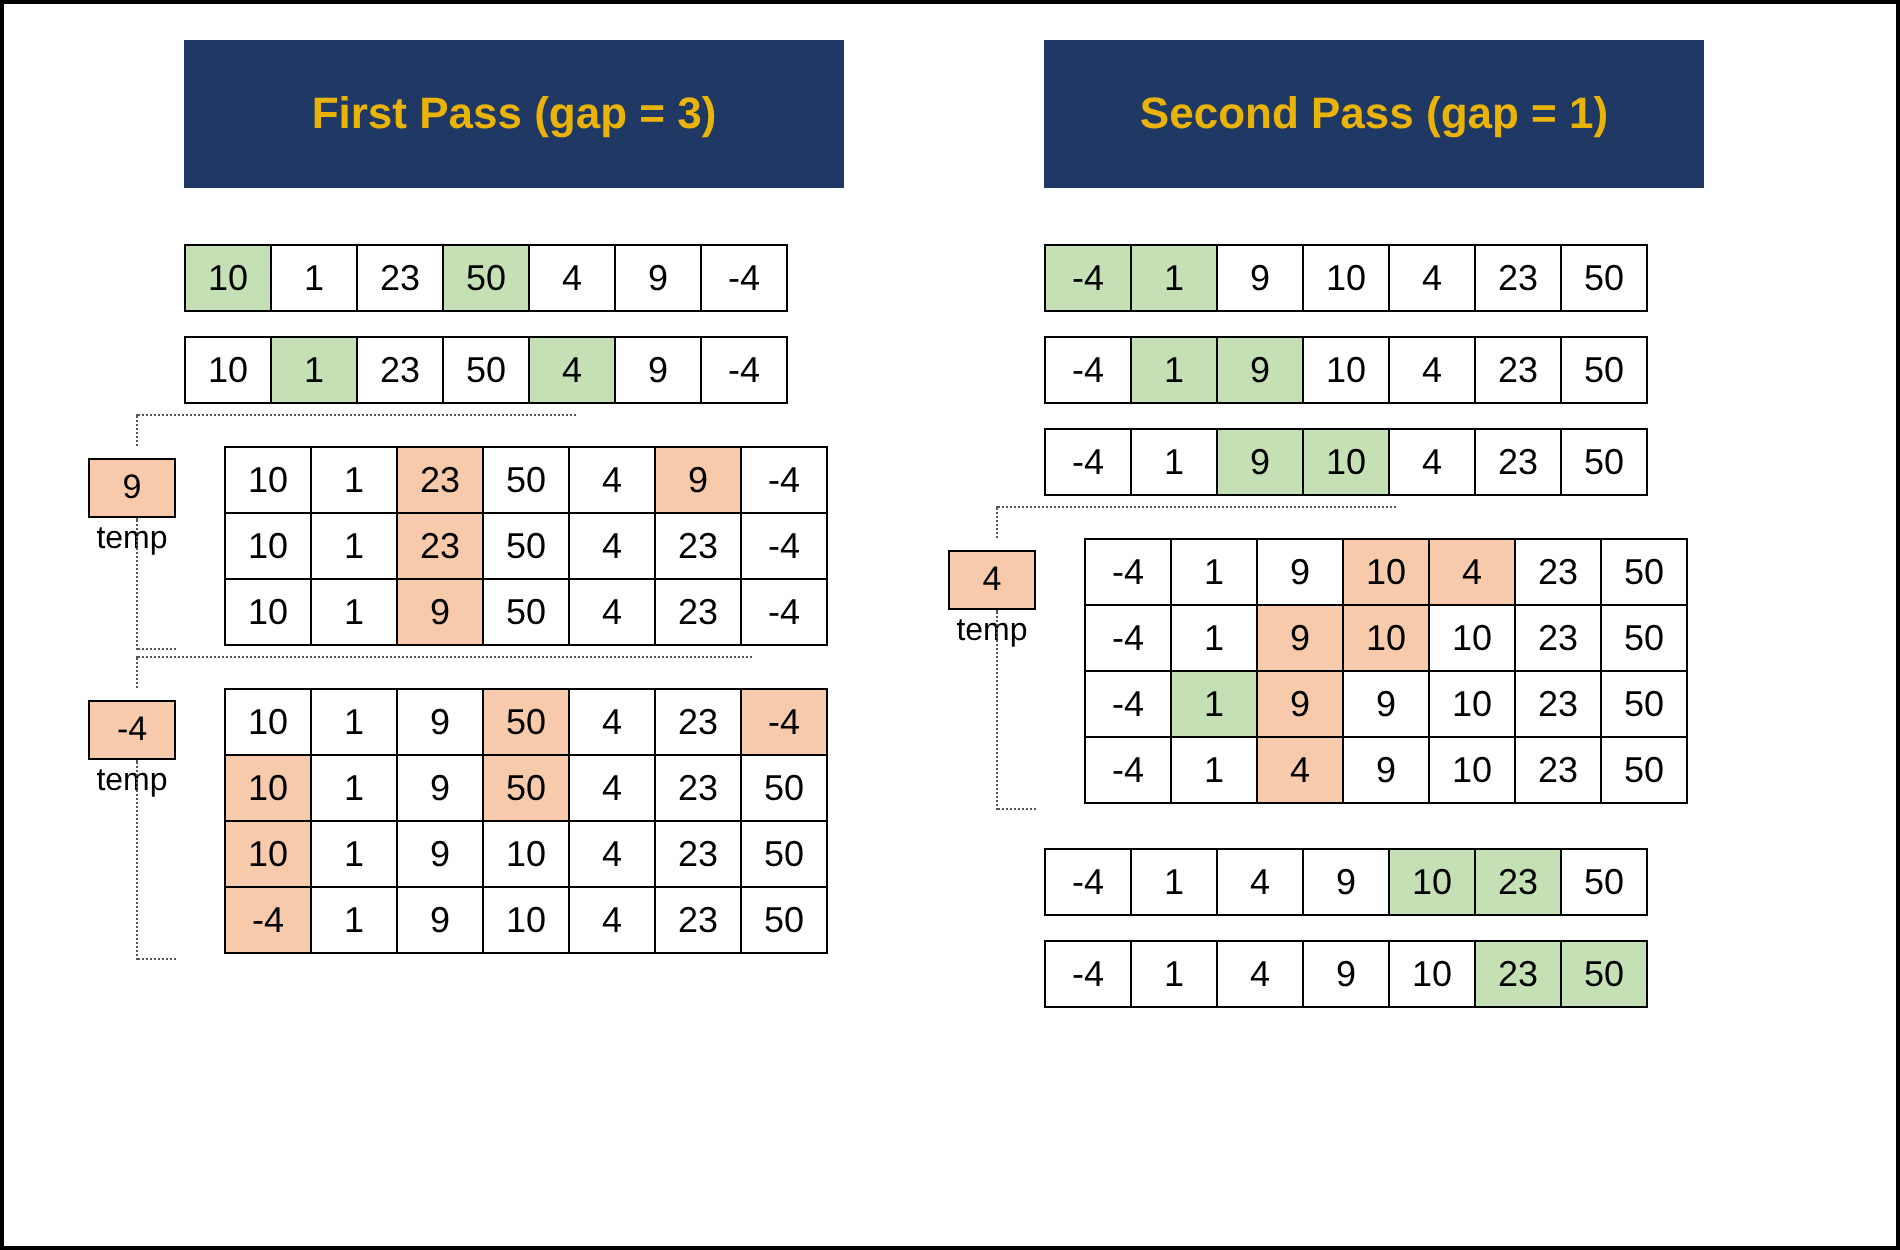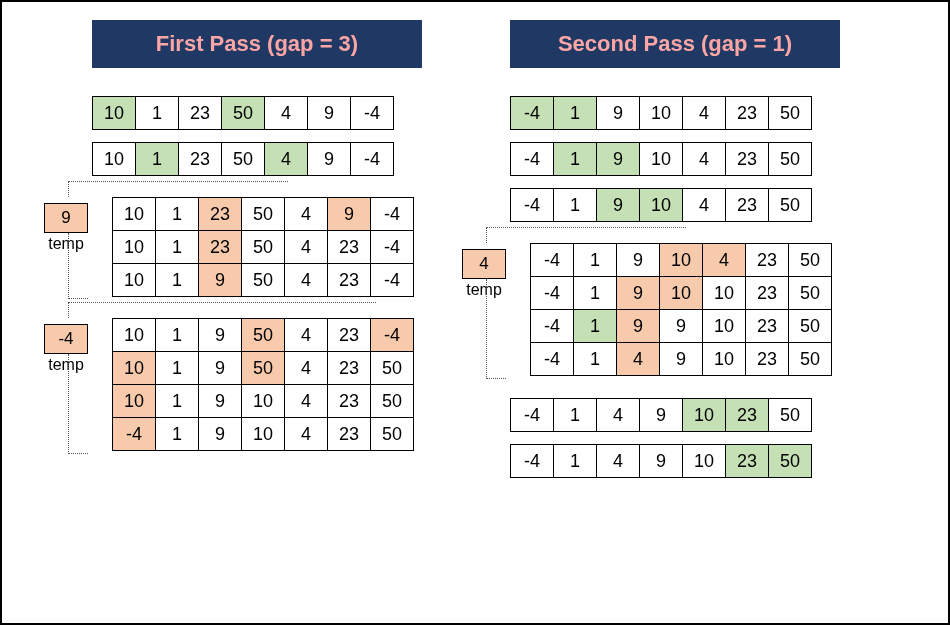--- a/index.html
+++ b/index.html
@@ -11,28 +11,28 @@
     width: 950px;
     height: 625px;
     position: relative;
     border: 2px solid #000;
   }
   .column {
     position: absolute;
     top: 18px;
   }
   .col-left { left: 90px; width: 350px; }
-  .col-right { left: 508px; width: 350px; }
+  .col-right { left: 520px; width: 350px; }
   .header {
     background: #1f3864;
-    color: #fca5a5;
+    color: #eab308;
     font-weight: bold;
     font-size: 22px;
     text-align: center;
-    padding: 11px 0;
+    padding: 24px 0;
     margin-bottom: 28px;
     width: 330px;
   }
   .row {
     display: flex;
     margin-bottom: 0;
   }
   .row.spaced { margin-bottom: 12px; }
   .cell {
     width: 44px;

